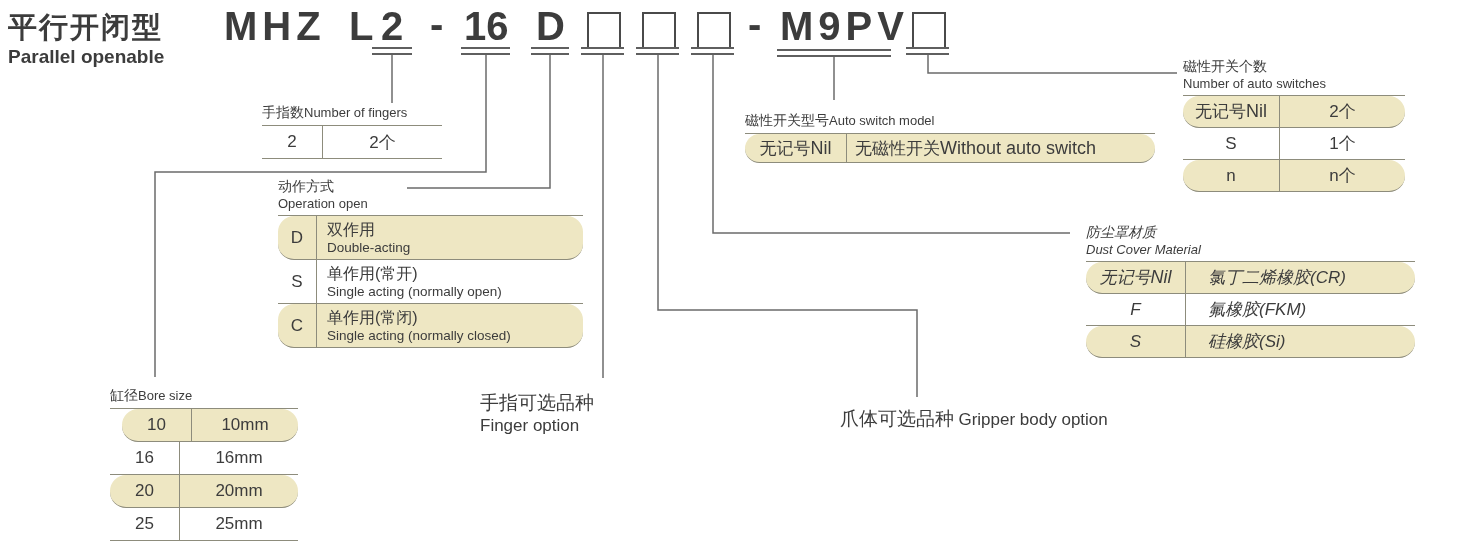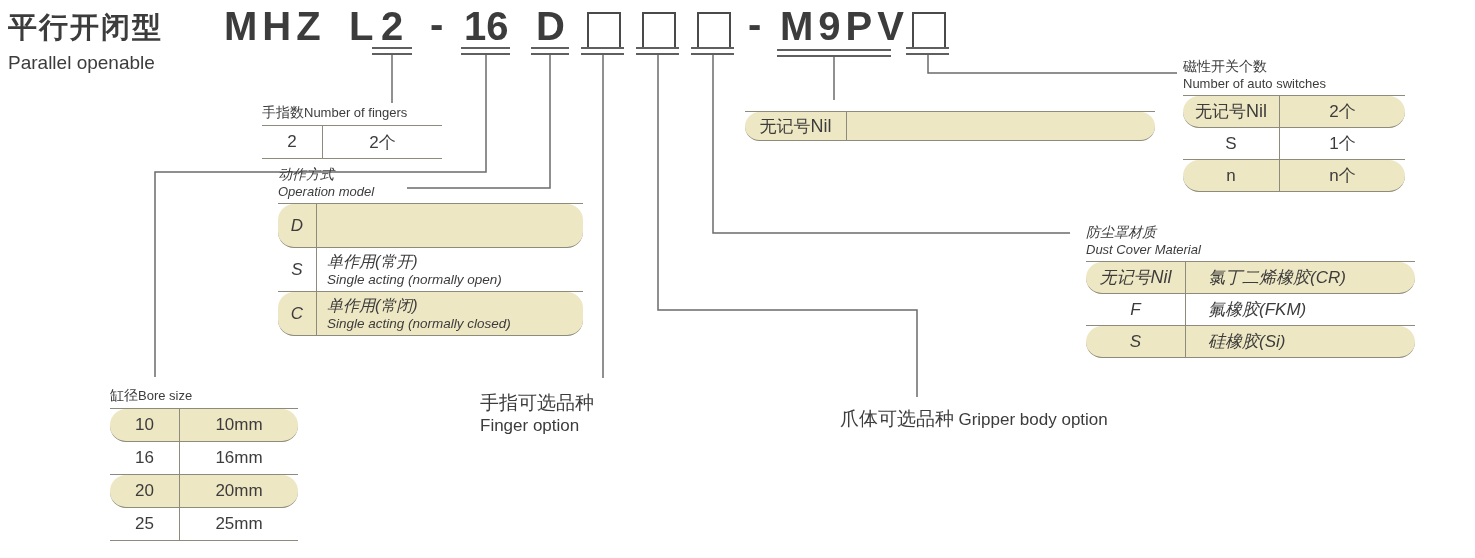--- a/index.html
+++ b/index.html
@@ -45,21 +45,21 @@
     <path d="M486 53 V172 H155 V377"></path>
     <path d="M550 53 V188 H407"></path>
     <path d="M603 53 V378"></path>
     <path d="M658 53 V310 H917 V397"></path>
     <path d="M713 53 V233 H1070"></path>
     <path d="M834 55 V100"></path>
     <path d="M928 53 V73 H1177"></path>
   </svg>
 
   <div class="abs title-zh" style="left:8px;top:8px;">平行开闭型</div>
-  <div class="abs title-en" style="left:8px;top:52px;">Parallel openable</div>
+  <div class="abs title-en" style="left:8px;top:46px;font-weight:bold;">Parallel openable</div>
 
   <div class="abs code sp" style="left:224px;top:6px;">MHZ</div>
   <div class="abs code" style="left:349px;top:6px;">L</div>
   <div class="abs code" style="left:381px;top:6px;">2</div>
   <div class="abs code" style="left:430px;top:4px;">-</div>
   <div class="abs code" style="left:464px;top:6px;">16</div>
   <div class="abs code" style="left:536px;top:6px;">D</div>
   <div class="abs codebox" style="left:587px;top:12px;"></div>
   <div class="abs codebox" style="left:642px;top:12px;"></div>
   <div class="abs codebox" style="left:697px;top:12px;"></div>
@@ -81,53 +81,61 @@
       <span class="lbl-zh">手指数</span><span class="lbl-en">Number of fingers</span>
     </div>
     <div class="tblrows">
       <div class="trow" style="grid-template-columns:61px 1fr;height:32px;">
         <div class="c1">2</div>
         <div class="c2">2个</div>
       </div>
     </div>
   </div>
 
-  <div class="abs" style="left:278px;top:166px;width:305px;font-style:italic;">
+  <div class="abs" style="left:278px;top:178px;width:305px;">
     <div>
       <div class="lbl-zh">动作方式</div>
-      <div class="lbl-en" style="margin-bottom:4px;">Operation model</div>
+      <div class="lbl-en" style="margin-bottom:4px;">Operation open</div>
     </div>
     <div class="tblrows">
       <div class="trow hl" style="grid-template-columns:39px 1fr;height:43px;">
         <div class="c1">D</div>
+        <div class="c2 two">
+          <div class="l1">双作用</div>
+          <div class="l2">Double-acting</div>
+        </div>
       </div>
       <div class="trow" style="grid-template-columns:39px 1fr;height:43px;">
         <div class="c1">S</div>
         <div class="c2 two">
           <div class="l1">单作用(常开)</div>
           <div class="l2">Single acting (normally open)</div>
         </div>
       </div>
       <div class="trow hl" style="grid-template-columns:39px 1fr;height:43px;">
         <div class="c1">C</div>
         <div class="c2 two">
           <div class="l1">单作用(常闭)</div>
           <div class="l2">Single acting (normally closed)</div>
         </div>
       </div>
     </div>
   </div>
 
   <div class="abs" style="left:745px;top:111px;width:410px;">
+    <div class="lbl-inline" style="margin-bottom:3px;">
+      <span class="lbl-zh">磁性开关型号</span><span class="lbl-en">Auto switch model</span>
+    </div>
     <div class="tblrows">
       <div class="trow hl" style="grid-template-columns:102px 1fr;height:28px;">
         <div class="c1">
             <span>无记号</span>
             <span class="mini">Nil</span>
           </div>
+        <div class="c2 left" style="padding-left:8px;"><span>无磁性开关</span><span class="mini">Without auto switch</span></div>
       </div>
     </div>
   </div>
 
   <div class="abs" style="left:1183px;top:58px;width:222px;">
     <div>
       <div class="lbl-zh">磁性开关个数</div>
       <div class="lbl-en" style="margin-bottom:4px;">Number of auto switches</div>
     </div>
     <div class="tblrows">
@@ -171,21 +179,21 @@
         <div class="c2 left">硅橡胶(Si)</div>
       </div>
     </div>
   </div>
 
   <div class="abs" style="left:110px;top:386px;width:188px;">
     <div class="lbl-inline" style="margin-bottom:3px;">
       <span class="lbl-zh">缸径</span><span class="lbl-en">Bore size</span>
     </div>
     <div class="tblrows">
-      <div class="trow hl" style="grid-template-columns:70px 1fr;height:32px;">
+      <div class="trow hl" style="grid-template-columns:70px 1fr;height:32px;margin-left:12px;">
         <div class="c1">10</div>
         <div class="c2">10mm</div>
       </div>
       <div class="trow" style="grid-template-columns:70px 1fr;height:32px;">
         <div class="c1">16</div>
         <div class="c2">16mm</div>
       </div>
       <div class="trow hl" style="grid-template-columns:70px 1fr;height:32px;">
         <div class="c1">20</div>
         <div class="c2">20mm</div>

